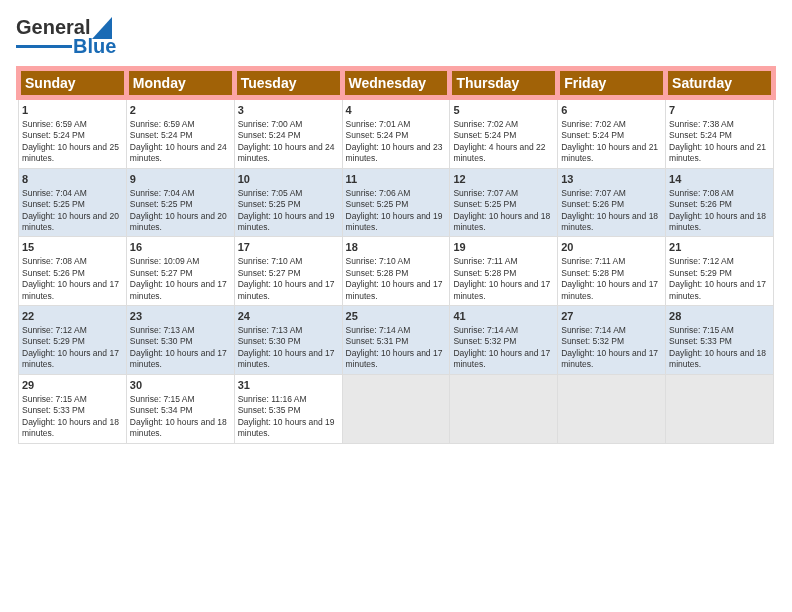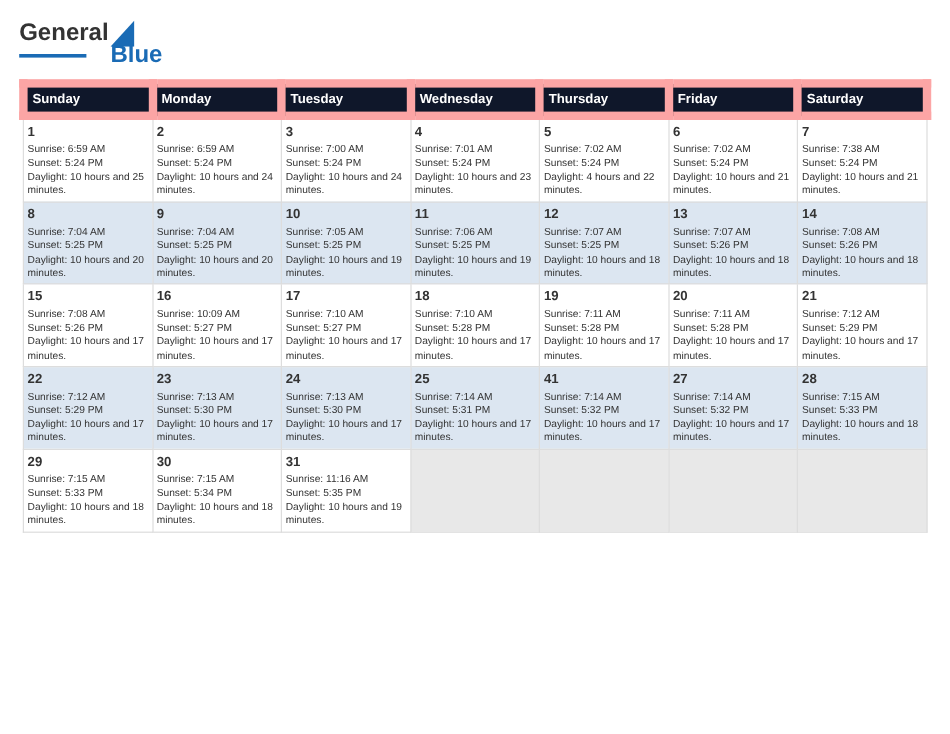--- a/index.html
+++ b/index.html
@@ -38,27 +38,27 @@
     .subtitle {
       font-size: 13px;
       color: #333;
     }
     table {
       width: 100%;
       border-collapse: collapse;
       table-layout: fixed;
     }
     thead tr th {
-      background: #0f172a;
+      background: #a16207;
       color: #fff;
-      font-size: 11px;
+      font-size: 14px;
       font-weight: bold;
       padding: 4px 4px;
       text-align: left;
-      border: 7px solid #fca5a5;
+      border: 5px solid #fca5a5;
     }
     tbody tr td {
       font-size: 8.5px;
       color: #333;
       vertical-align: top;
       padding: 3px 3px;
       border: 1px solid #ddd;
       line-height: 1.35;
     }
     tbody tr:nth-child(odd) td {
@@ -84,21 +84,21 @@
   <div class="header">
     <div class="logo">
       <div style="display:flex;align-items:center;">
         <span style="font-size:20px;font-weight:bold;color:#333;">General</span>
         <svg width="20" height="22" viewBox="0 0 20 22" style="margin-left:2px;">
           <polygon points="0,22 20,22 20,0" fill="#1a6bb5"></polygon>
         </svg>
       </div>
       <div style="display:flex;align-items:center;margin-top:-4px;">
         <div style="width:56px;height:2.5px;background:#1a6bb5;"></div>
-        <span style="font-size:20px;font-weight:bold;color:#1a6bb5;margin-left:20px;">Blue</span>
+        <span style="font-size:20px;font-weight:bold;color:#1a6bb5;margin-left:1px;">Blue</span>
       </div>
     </div>
     <div class="title-area">
       <div class="main-title"></div>
       <div class="subtitle"></div>
     </div>
   </div>
 
   <table>
     <thead>

